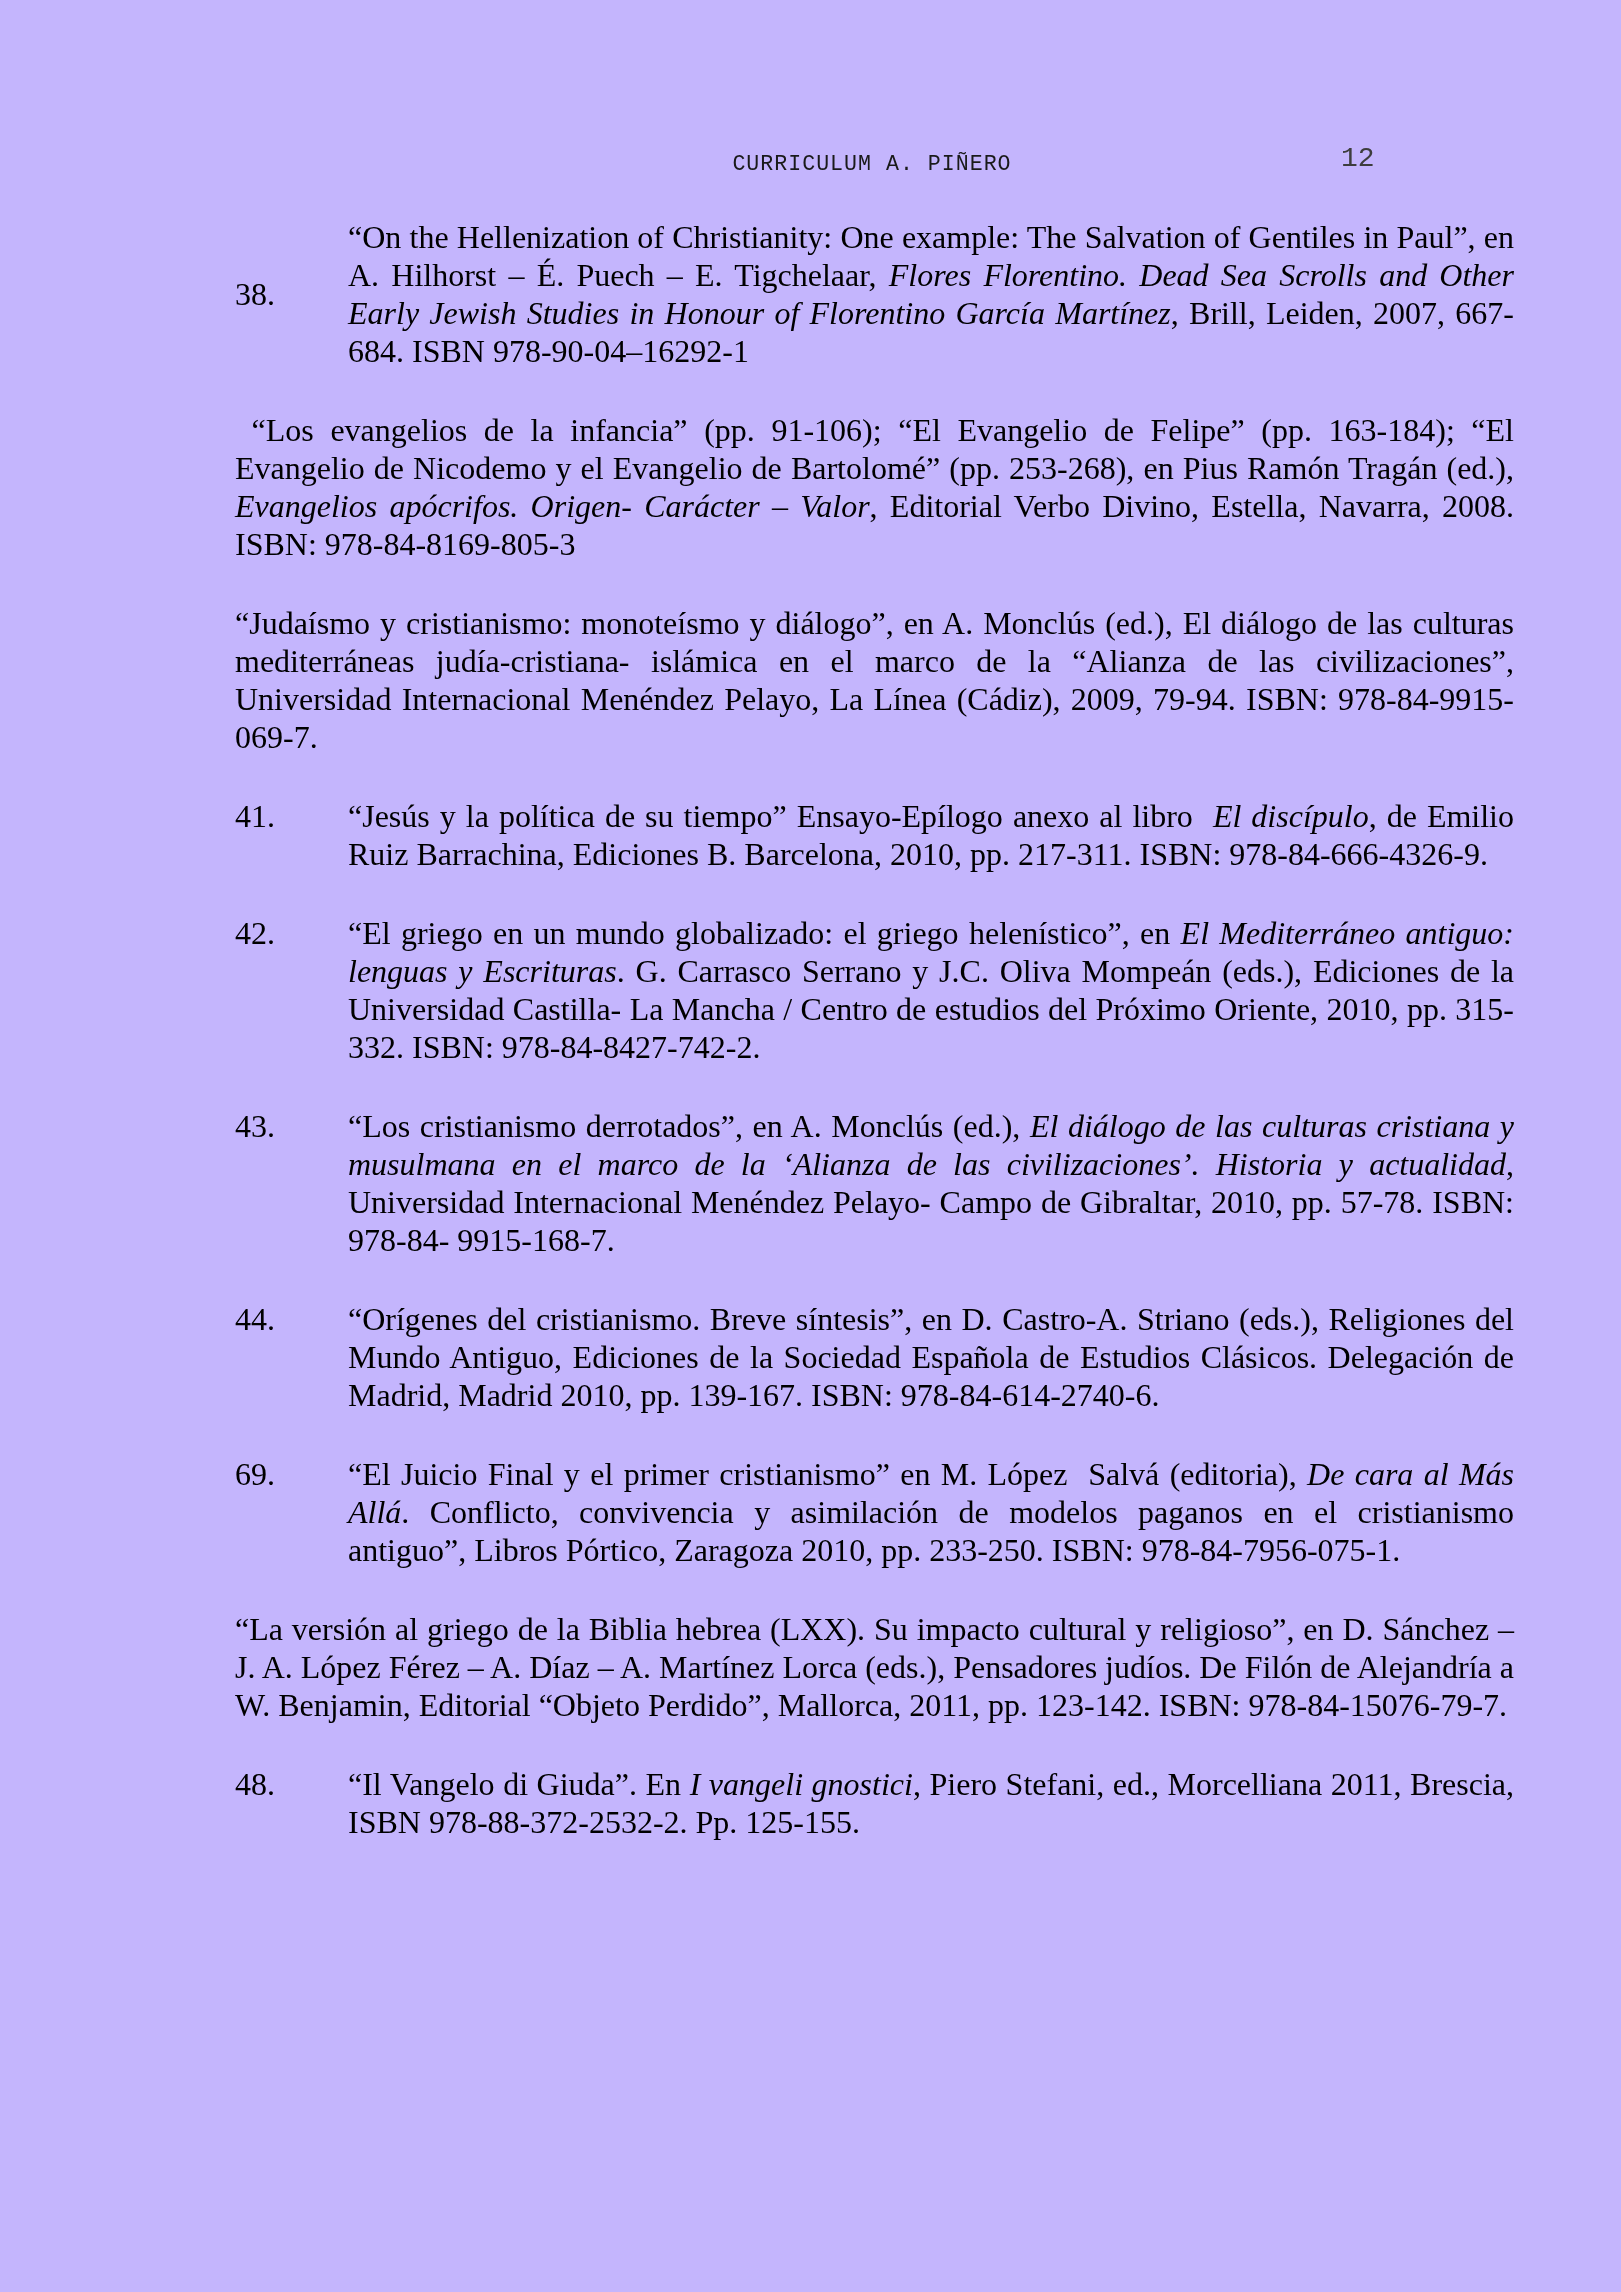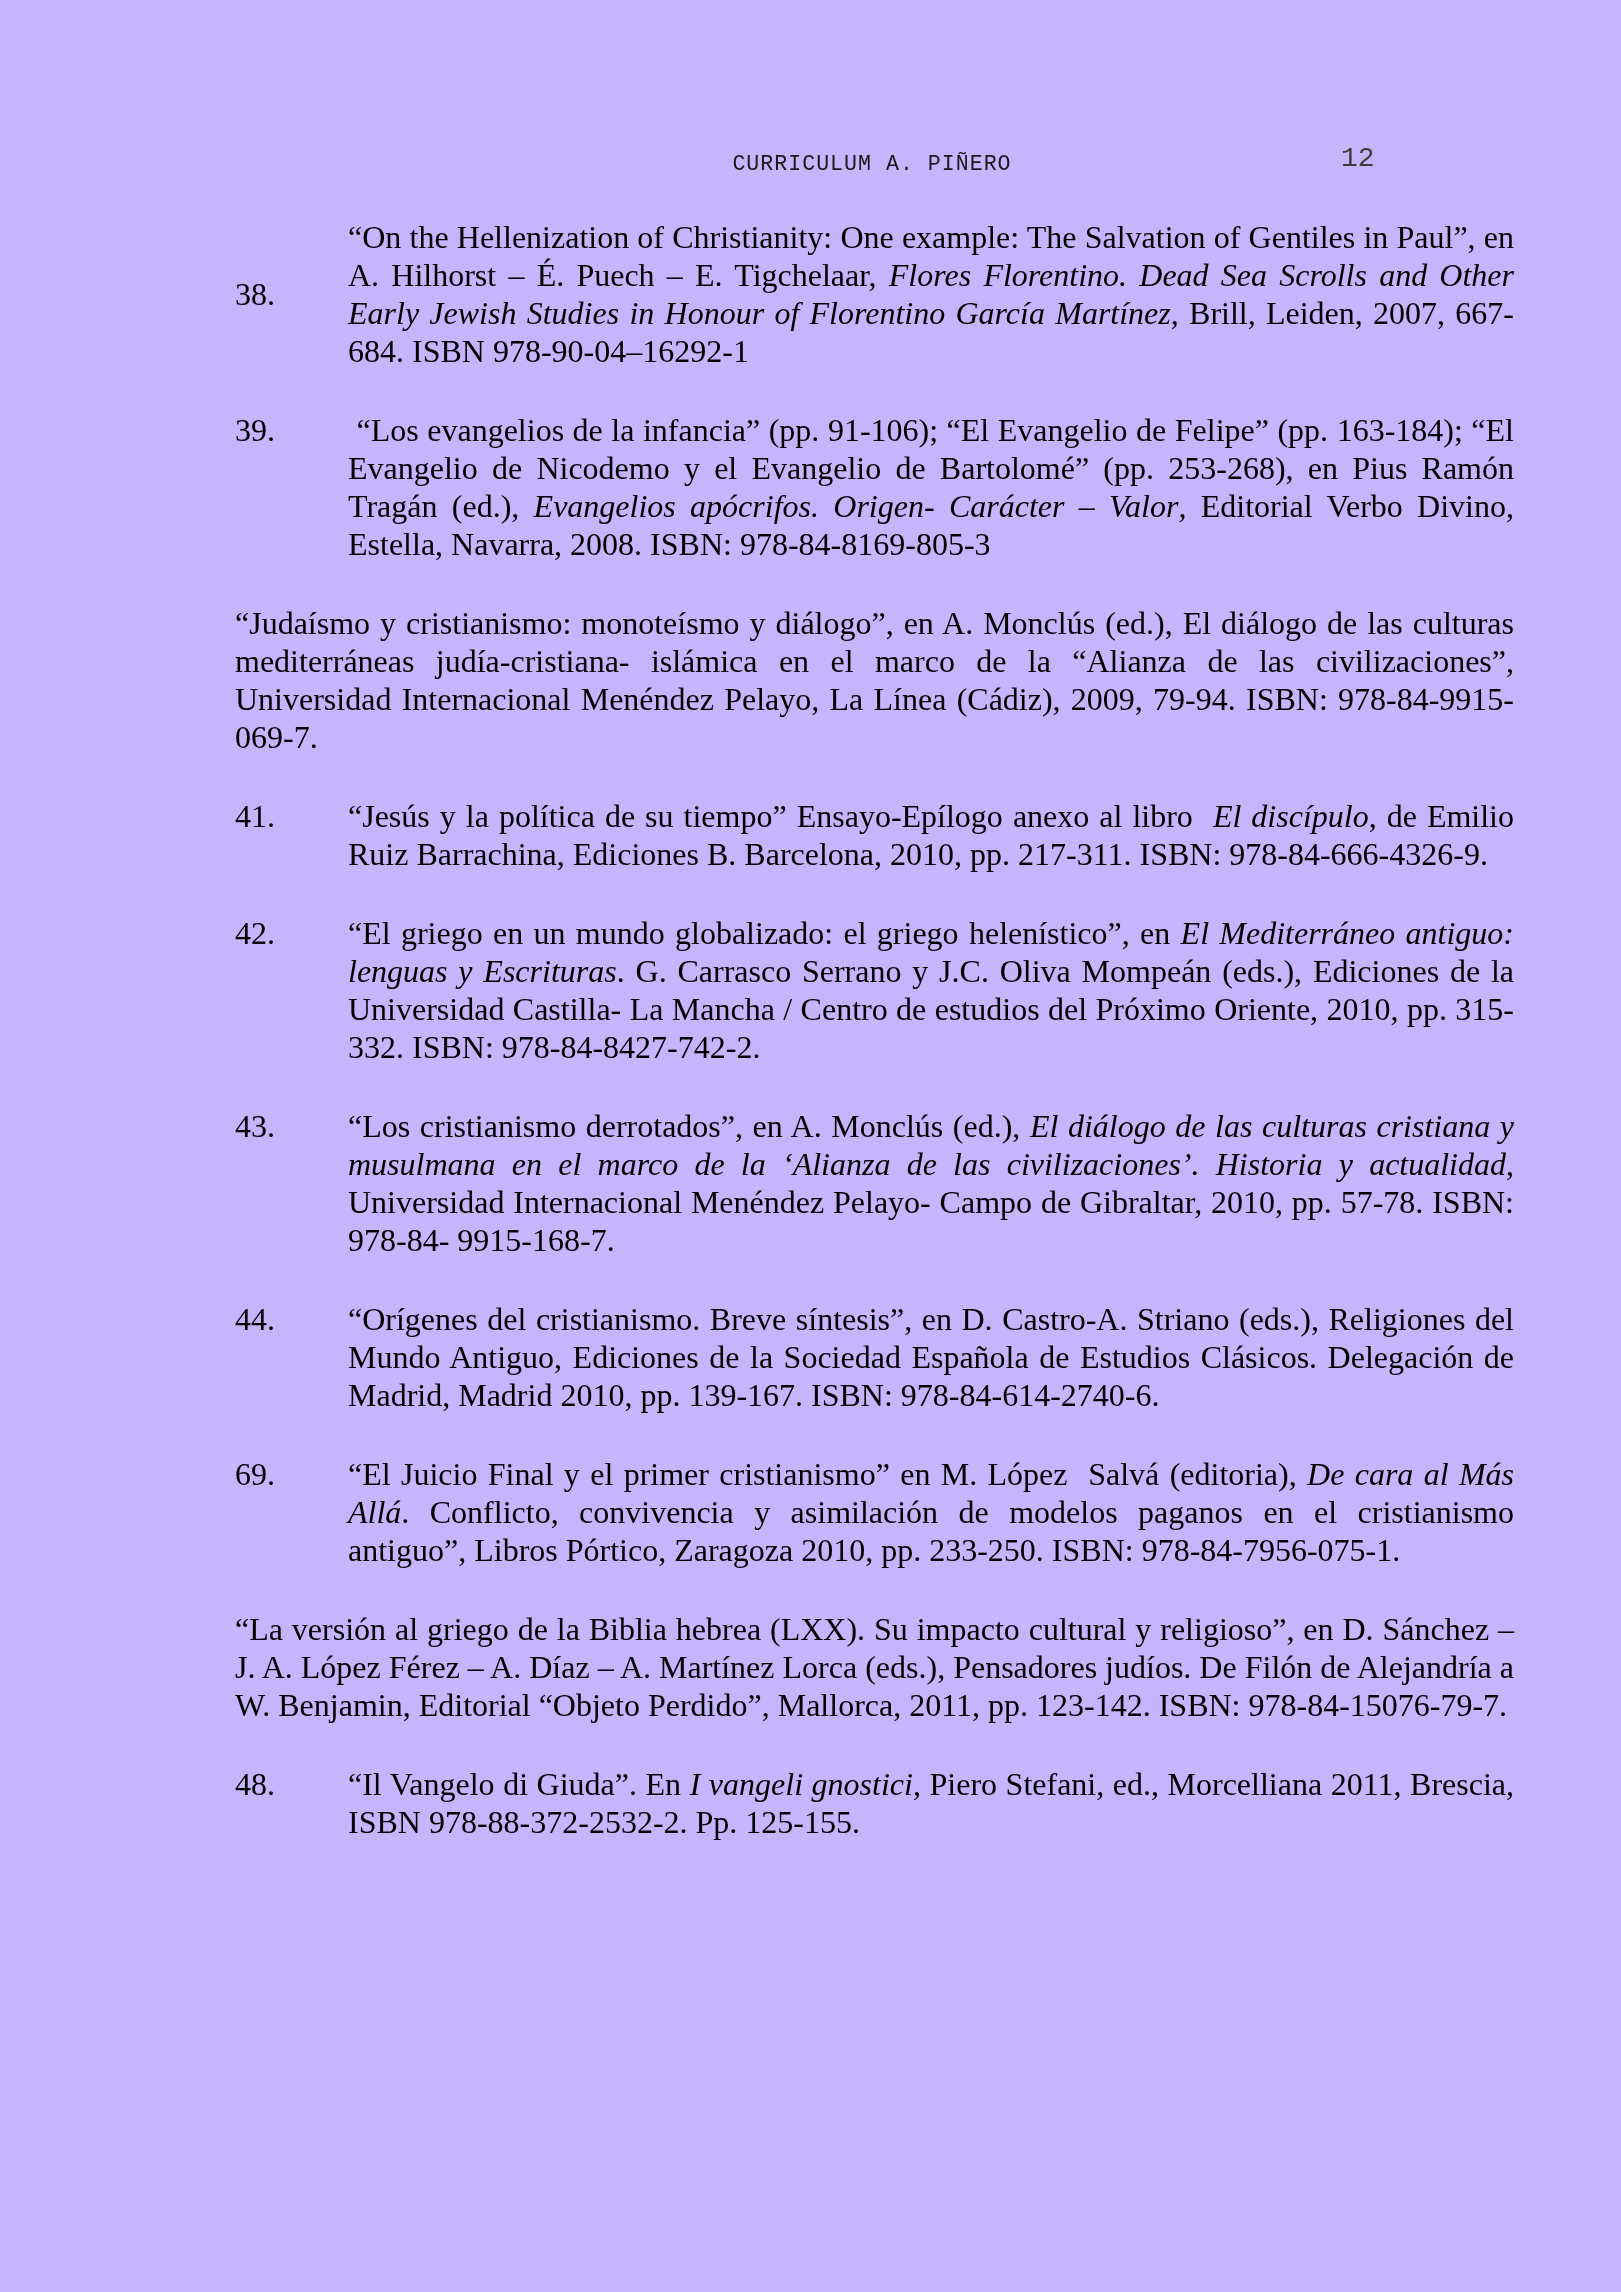--- a/index.html
+++ b/index.html
@@ -81,21 +81,20 @@
     <span class="header-title">CURRICULUM A. PIÑERO</span>
     <span class="page-number">12</span>
   </div>
   <main class="content" id="entries">
   <div class="entry">
     <span class="num">38.</span>
     <p class="text"><span>“On the Hellenization of Christianity: One example: The Salvation of Gentiles in Paul”, en A. Hilhorst – É. Puech – E. Tigchelaar, </span><i>Flores Florentino. Dead Sea Scrolls and Other Early Jewish Studies in Honour of Florentino García Martínez</i><span>, Brill, Leiden, 2007, 667-684. ISBN 978-90-04–16292-1</span></p>
   </div>
 
   <div class="entry">
-    <span class="num">39.</span>
     <p class="text"><span>&nbsp;“Los evangelios de la infancia” (pp. 91-106); “El Evangelio de Felipe” (pp. 163-184); “El Evangelio de Nicodemo y el Evangelio de Bartolomé” (pp. 253-268), en Pius Ramón Tragán (ed.), </span><i>Evangelios apócrifos. Origen- Carácter – Valor</i><span>, Editorial Verbo Divino, Estella, Navarra, 2008. ISBN: 978-84-8169-805-3</span></p>
   </div>
 
   <div class="entry">
     <p class="text"><span>“Judaísmo y cristianismo: monoteísmo y diálogo”, en A. Monclús (ed.), El diálogo de las culturas mediterráneas judía-cristiana- islámica en el marco de la “Alianza de las civilizaciones”, Universidad Internacional Menéndez Pelayo, La Línea (Cádiz), 2009, 79-94. ISBN: 978-84-9915-069-7.</span></p>
   </div>
 
   <div class="entry">
     <span class="num">41.</span>
     <p class="text"><span>“Jesús y la política de su tiempo” Ensayo-Epílogo anexo al libro&nbsp; </span><i>El discípulo</i><span>, de Emilio Ruiz Barrachina, Ediciones B. Barcelona, 2010, pp. 217-311. ISBN: 978-84-666-4326-9.</span></p>

